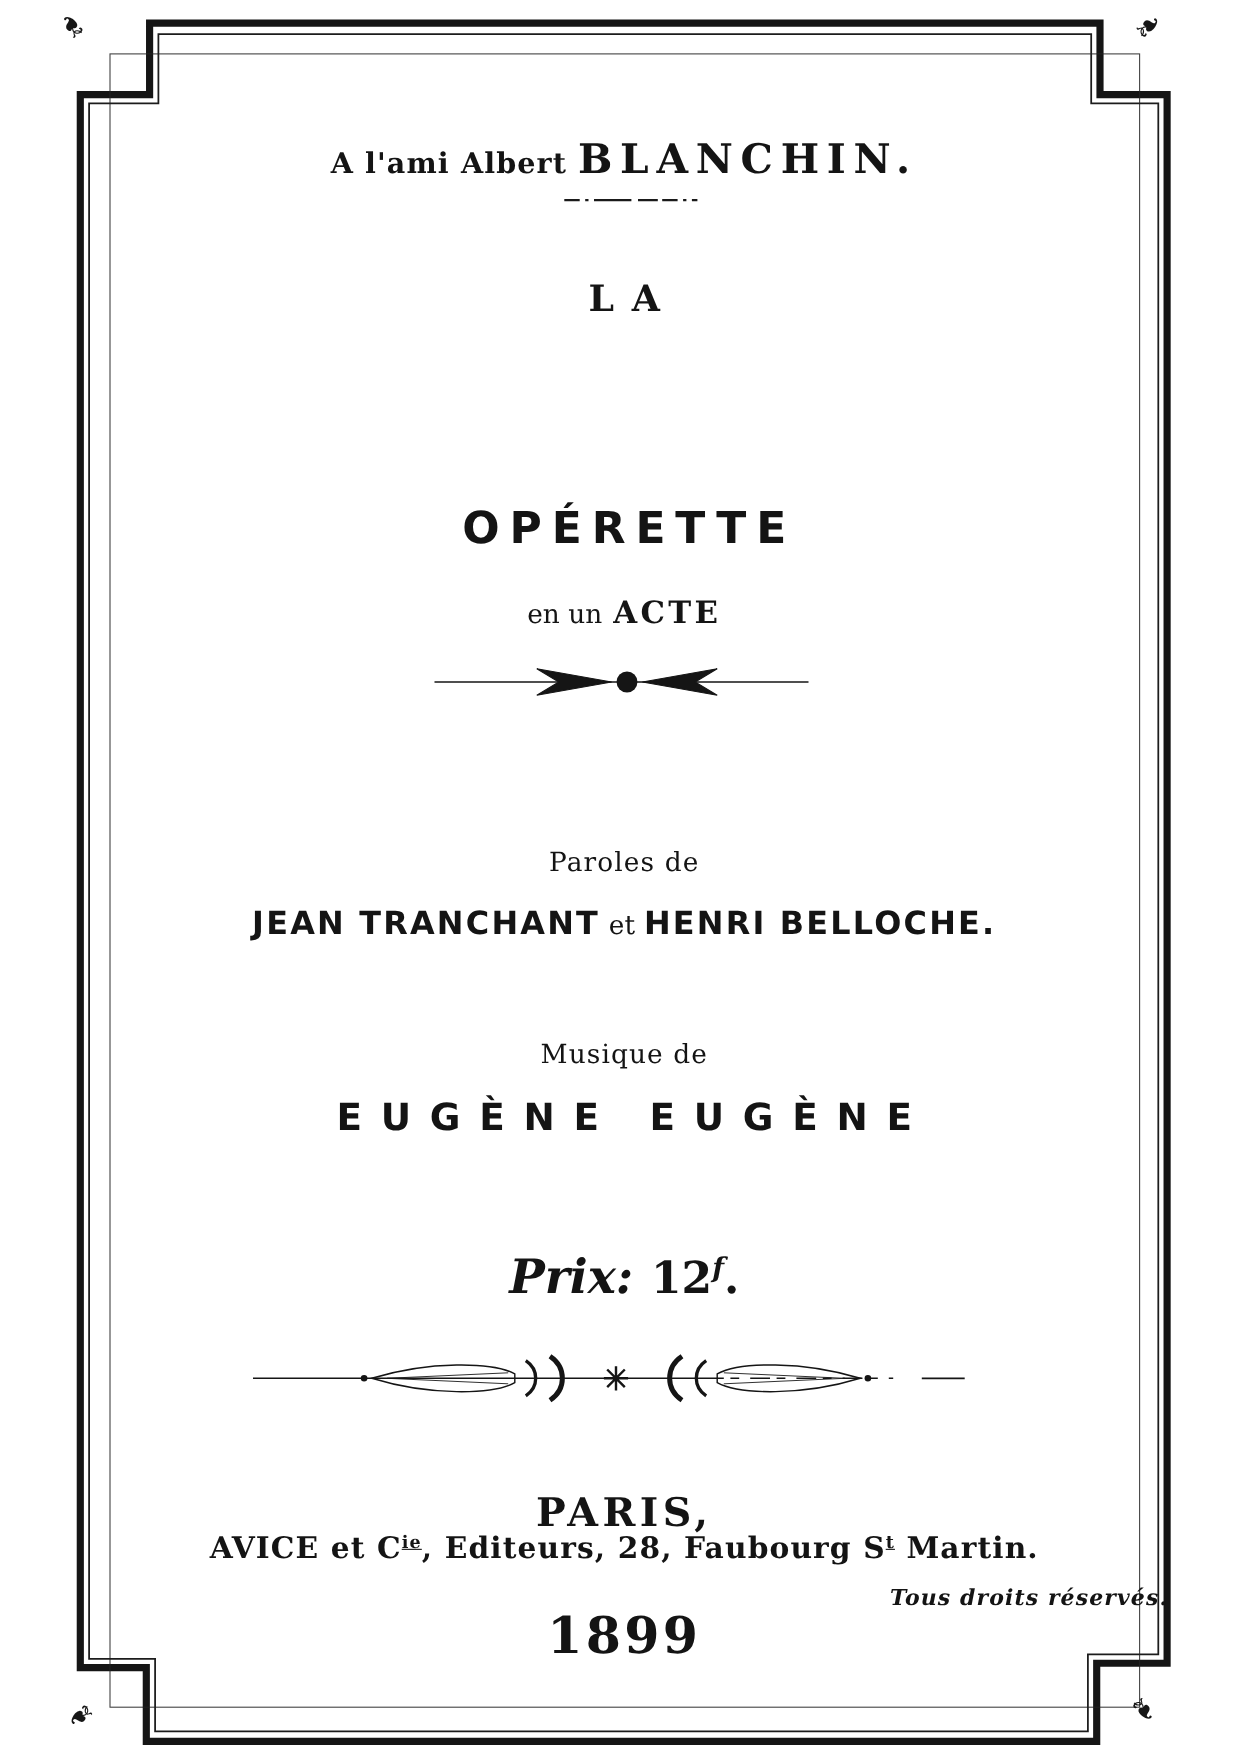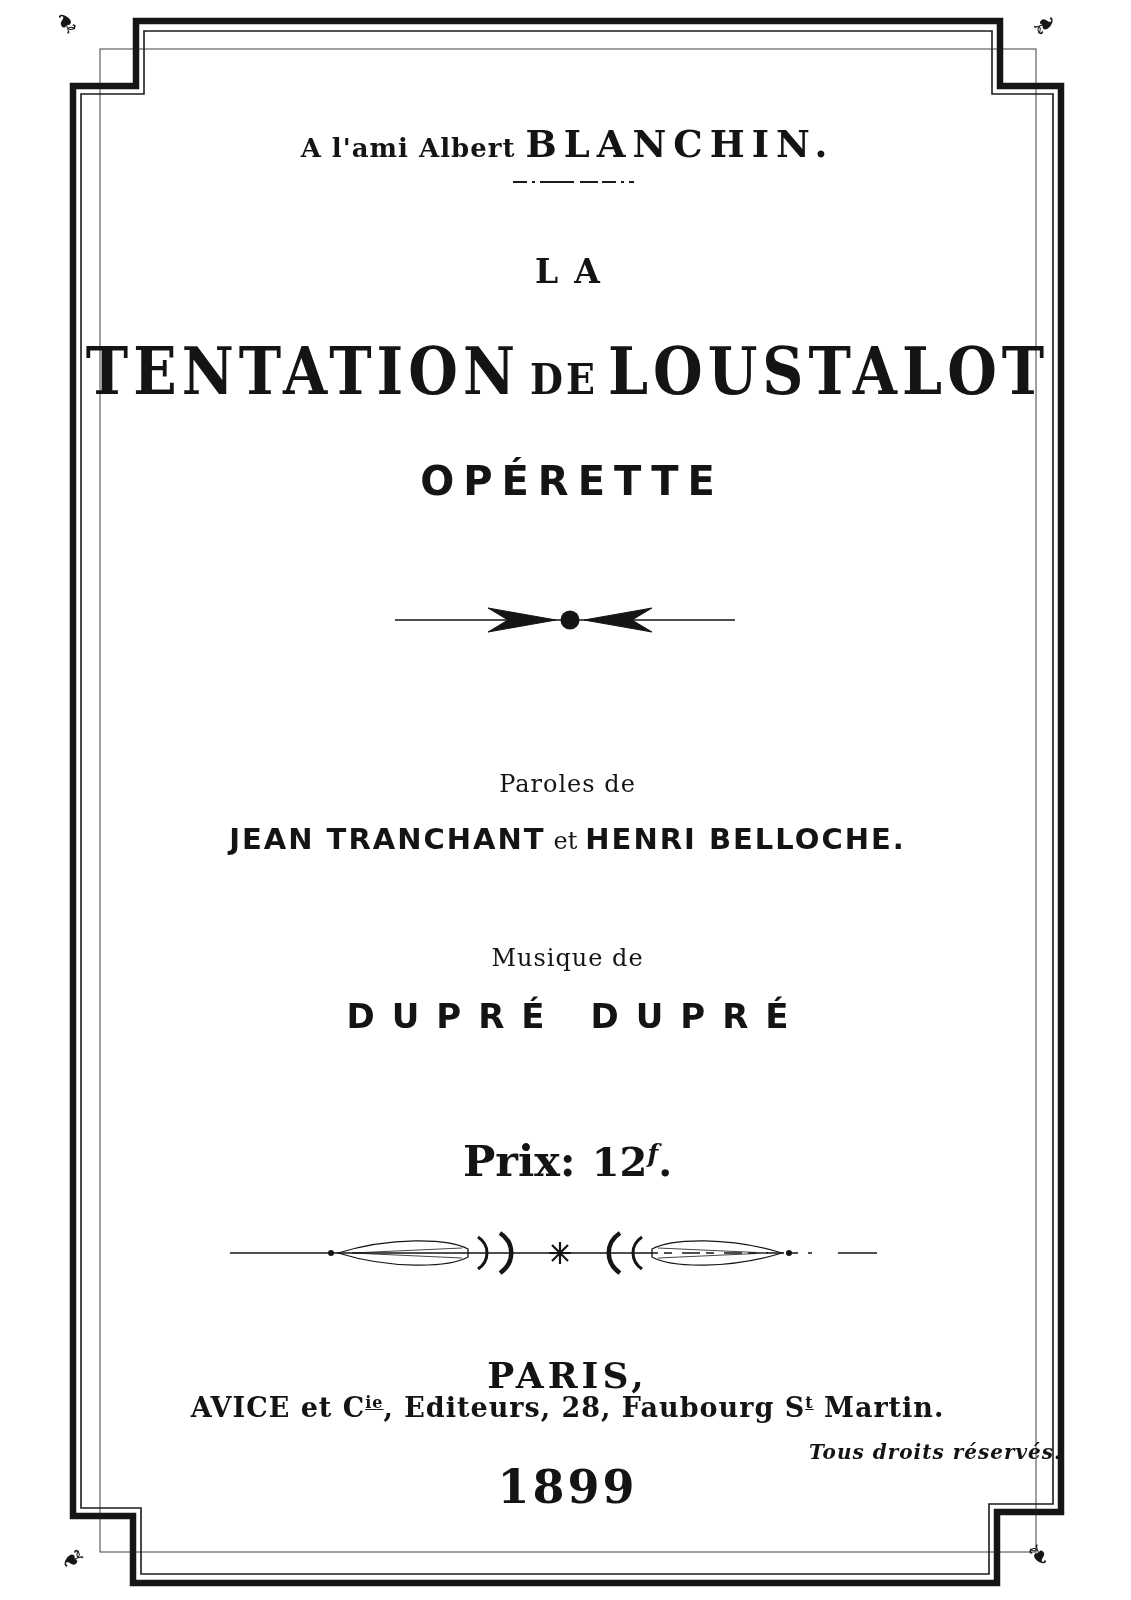--- a/index.html
+++ b/index.html
@@ -45,21 +45,21 @@
   .acte-word { font-size:28px; font-weight:700; letter-spacing:3px; margin-left:10px; }
 
   .credit-label { font-size:24px; letter-spacing:1px; }
   .lyrics-label { top:770px; }
   .names { top:822px; font-family:"DejaVu Sans", sans-serif; font-weight:700; font-size:29px; letter-spacing:2px; }
   .conj  { font-family:"DejaVu Serif", serif; font-weight:400; font-size:24px; letter-spacing:0; margin:0 8px; }
   .music-label { top:944px; }
   .composer { top:996px; font-family:"DejaVu Sans", sans-serif; font-weight:700; font-size:34px; letter-spacing:17px; padding-left:17px; }
 
   .price { top:1136px; font-weight:700; font-size:40px; }
-  .price-label { font-size:43px; margin-right:16px; }
+  .price-label { font-style:italic; font-size:43px; margin-right:16px; }
   .price-sup { font-size:25px; font-style:italic; vertical-align:14px; }
 
   .paris { top:1354px; font-weight:700; font-size:36px; letter-spacing:4px; }
   .avice { top:1392px; font-weight:700; font-size:27px; letter-spacing:1px; }
   .avice sup { font-size:16px; text-decoration:underline; vertical-align:9px; }
   .rights { top:1440px; font-style:italic; font-weight:700; font-size:20px; letter-spacing:1px;text-align:right; }
   .year { top:1460px; font-weight:700; font-size:46px; letter-spacing:3px; }
 </style>
 </head>
 <body>
@@ -107,38 +107,36 @@
   <div class="fleuron fl-tr">❧</div>
   <div class="fleuron fl-bl">❧</div>
   <div class="fleuron fl-br">❧</div>
 
   <div class="tblock dedication">
     <span>A l'ami Albert</span><span class="ded-name">BLANCHIN.</span>
   </div>
 
   <div class="tblock article">LA</div>
 
-  <div class="tblock main-title">
-    <span class="stretch">
-      <span>TENTATION</span><span class="connector">DE</span><span>LOUSTALOT</span>
-    </span>
-  </div>
 
   <div class="tblock genre">OPÉRETTE</div>
 
+  <div class="tblock acte">
+    <span>en un</span><span class="acte-word">ACTE</span>
+  </div>
 
   <div class="tblock credit-label lyrics-label">Paroles de</div>
 
   <div class="tblock names">
     <span>JEAN TRANCHANT</span><span class="conj">et</span><span>HENRI BELLOCHE.</span>
   </div>
 
   <div class="tblock credit-label music-label">Musique de</div>
 
-  <div class="tblock composer">DUPRÉ DUPRÉ</div>
+  <div class="tblock composer">EUGÈNE EUGÈNE</div>
 
   <div class="tblock price">
     <span class="price-label">Prix:</span><span>12</span><span class="price-sup">f</span><span>.</span>
   </div>
 
   <div class="tblock paris">PARIS,</div>
 
   <div class="tblock avice">
     <span>AVICE et C</span><sup>ie</sup><span>, Editeurs, 28, Faubourg S</span><sup>t</sup><span> Martin.</span>
   </div>

